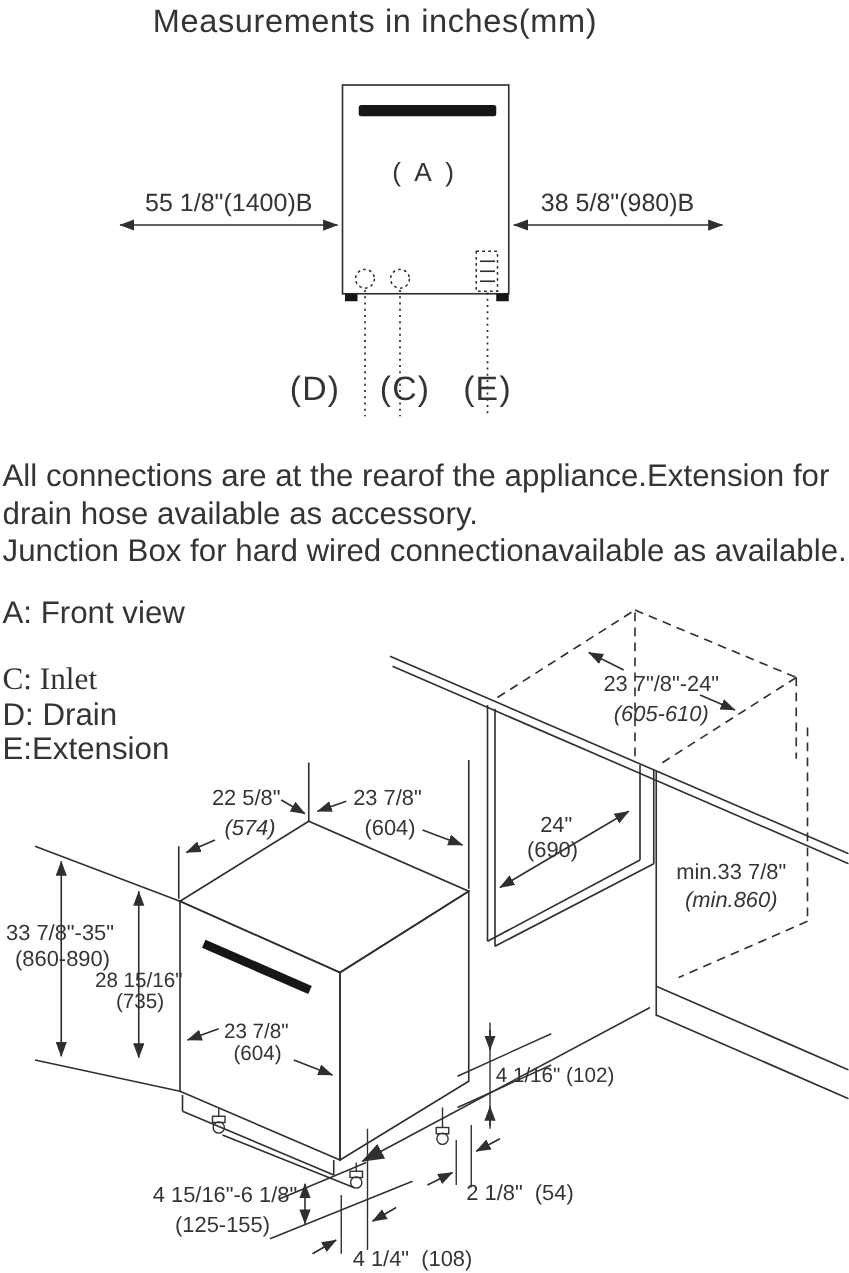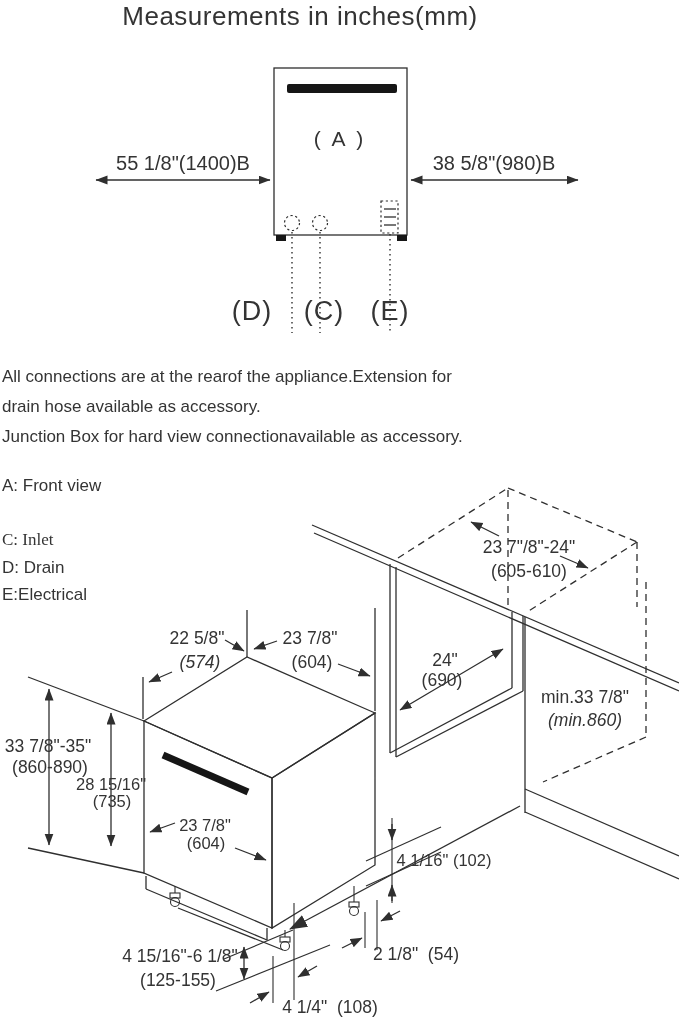--- a/index.html
+++ b/index.html
@@ -8,21 +8,21 @@
   #art{position:absolute;left:0;top:0;}
   .ln{stroke:#2f2f2f;stroke-width:1.3;fill:none;stroke-linecap:butt;}
   .thin{stroke-width:1.1;}
   .dash{stroke-dasharray:7 5;}
   .dotc{stroke-dasharray:2.2 2.6;stroke-width:1.2;}
   .dotl{stroke-dasharray:1.6 3.4;stroke-width:1.4;}
   .t{position:absolute;transform:translate(-50%,-50%);white-space:pre;line-height:1.05;
      color:#343434;text-align:center;}
   .tl{position:absolute;white-space:pre;line-height:1.05;color:#343434;}
   .fs26{font-size:26px;letter-spacing:.5px;}
-  .fs23{font-size:17px;}
+  .fs23{font-size:25px;}
   .fs20{font-size:20px;}
   .fs27{font-size:27px;letter-spacing:1px;}
   .fs21{font-size:21px;letter-spacing:3px;}
   .fs18{font-size:17.5px;}
   .fs16{font-size:16.5px;}
 </style>
 </head>
 <body>
 
 <div id="page">
@@ -168,29 +168,29 @@
 
   <div class="t fs20" style="left:183px;top:163px;">55 1/8"(1400)B</div>
   <div class="t fs20" style="left:494px;top:163px;">38 5/8"(980)B</div>
   <div class="t fs21" style="left:340px;top:139px;">( A )</div>
   <div class="t fs27" style="left:252px;top:311px;">(D)</div>
   <div class="t fs27" style="left:324px;top:311px;">(C)</div>
   <div class="t fs27" style="left:390px;top:311px;">(E)</div>
 
   <div class="tl fs23" style="left:2px;top:368px;">All connections are at the rearof the appliance.Extension for</div>
   <div class="tl fs23" style="left:2px;top:398px;">drain hose available as accessory.</div>
-  <div class="tl fs23" style="left:2px;top:428px;">Junction Box for hard view connectionavailable as accessory.</div>
+  <div class="tl fs23" style="left:2px;top:428px;">Junction Box for hard wired connectionavailable as available.</div>
 
   <div class="tl fs23" style="left:2px;top:477px;">A: Front view</div>
   <div class="tl fs23" style="left:2px;top:531px;font-family:Liberation Serif, serif;">C: Inlet</div>
   <div class="tl fs23" style="left:2px;top:559px;text-align:right;">D: Drain</div>
-  <div class="tl fs23" style="left:2px;top:586px;">E:Electrical</div>
+  <div class="tl fs23" style="left:2px;top:586px;">E:Extension</div>
 
   <div class="t fs18" style="left:529px;top:547px;">23 7"/8"-24"</div>
-  <div class="t fs18" style="left:529px;top:571px;">(605-610)</div>
+  <div class="t fs18" style="left:529px;top:571px;font-style:italic;">(605-610)</div>
 
   <div class="t fs18" style="left:197px;top:638px;">22 5/8"</div>
   <div class="t fs18" style="left:200px;top:662px;font-style:italic;">(574)</div>
 
   <div class="t fs18" style="left:310px;top:638px;">23 7/8"</div>
   <div class="t fs18" style="left:312px;top:662px;">(604)</div>
 
   <div class="t fs18" style="left:445px;top:660px;">24"</div>
   <div class="t fs18" style="left:442px;top:680px;">(690)</div>
 

